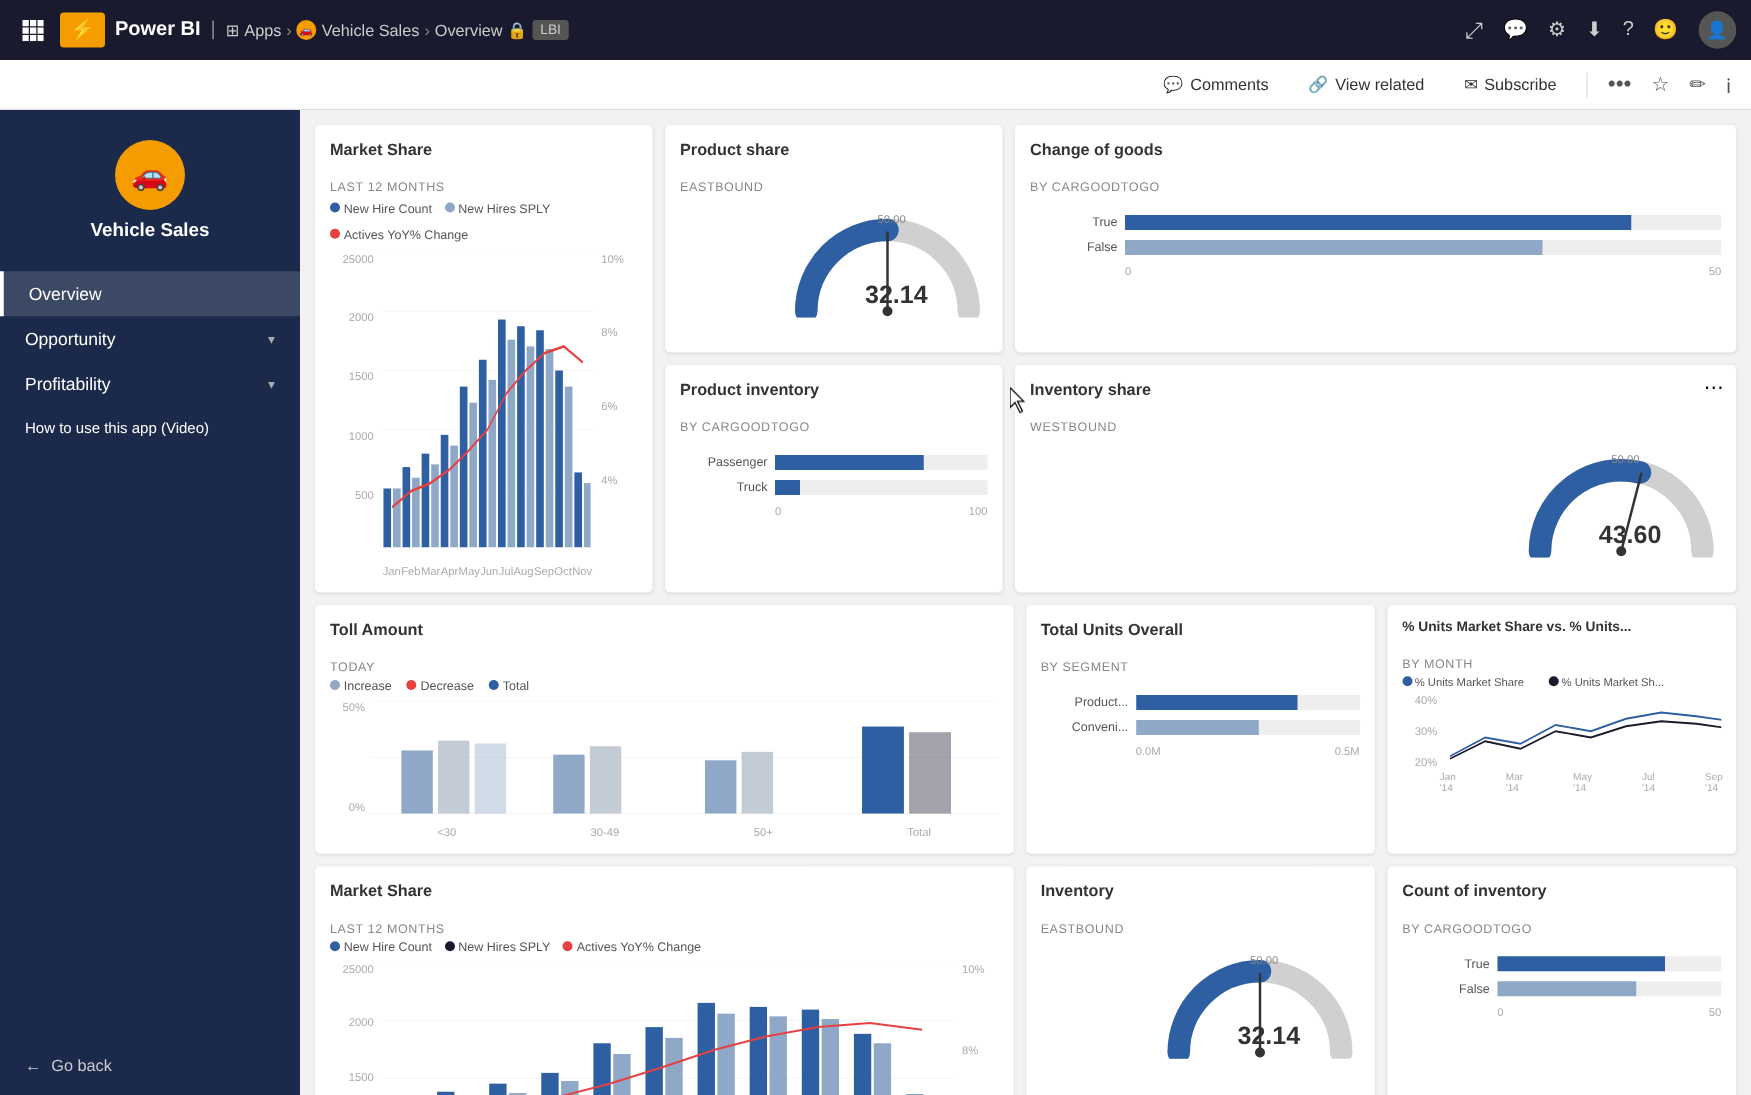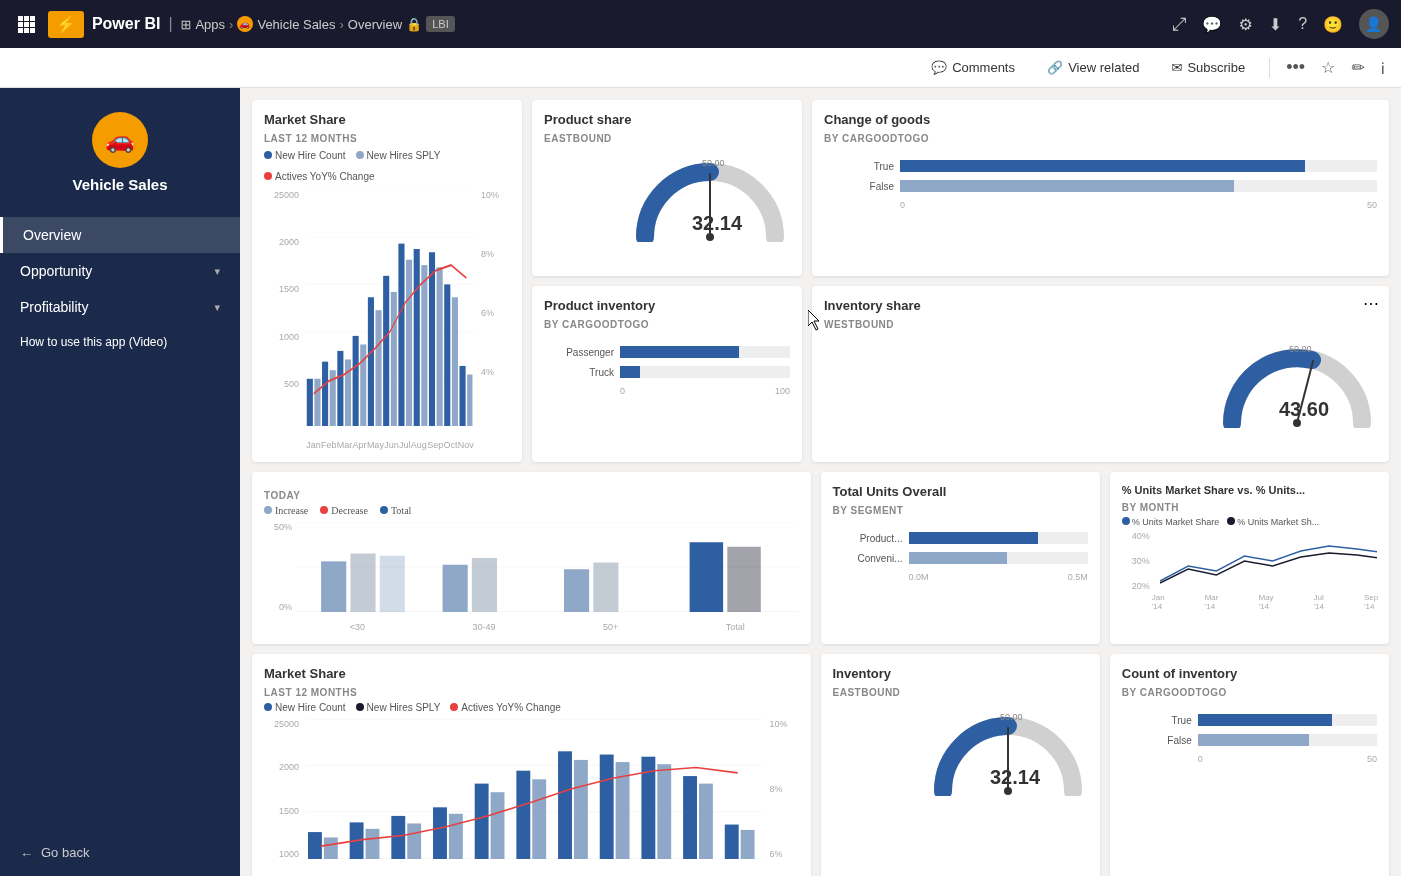--- a/index.html
+++ b/index.html
@@ -92,21 +92,21 @@
 
     
     .card {
       background: white;
       border-radius: 4px;
       padding: 12px;
       position: relative;
       box-shadow: 0 1px 3px rgba(0,0,0,0.1);
     }
     .card-title { font-size: 13px; font-weight: 700; color: #333; }
-    .card-subtitle { font-size: 10px; color: #888; text-transform: uppercase; letter-spacing: 0.5px; margin-top: 6px; font-weight: bold; }
+    .card-subtitle { font-size: 10px; color: #888; text-transform: uppercase; letter-spacing: 0.5px; margin-top: 18px; }
 
     
     .gauge-container { display: flex; align-items: center; justify-content: flex-end; padding: 8px 0; }
     .gauge-wrapper { position: relative; width: 160px; height: 90px; overflow: hidden; }
     .hbar-row { display: flex; align-items: center; gap: 6px; margin-bottom: 8px; }
     .hbar-label { width: 70px; text-align: right; color: #555; font-size: 10px; }
     .hbar-track { flex: 1; height: 12px; background: #eee; border-radius: 1px; }
     .hbar-fill { height: 100%; background: #2e5fa3; }
     .hbar-fill-light { height: 100%; background: #8fa8c8; }
   </style>
@@ -382,22 +382,23 @@
           </svg>
         </div>
       </div>
     </div>
 
   </div>
 
   <div style="display:grid;grid-template-columns:2fr 1fr 1fr;gap:10px;margin-top:10px;">
 
     <div class="card">
+      <div class="card-title">Toll Amount</div>
       <div class="card-subtitle">TODAY</div>
-      <div style="display:flex;gap:12px;font-size:10px;color:#555;margin-top:4px;font-family:Liberation Serif, serif;">
+      <div style="display:flex;gap:12px;font-size:10px;color:#555;margin-top:4px;">
         <span><span style="display:inline-block;width:8px;height:8px;border-radius:50%;background:#8fa8c8;margin-right:3px;"></span><span>Increase</span></span>
         <span><span style="display:inline-block;width:8px;height:8px;border-radius:50%;background:#e84040;margin-right:3px;"></span><span>Decrease</span></span>
         <span><span style="display:inline-block;width:8px;height:8px;border-radius:50%;background:#2e5fa3;margin-right:3px;"></span><span>Total</span></span>
       </div>
       <div style="position:relative;height:110px;margin-top:6px;">
         <div style="position:absolute;left:0;top:0;bottom:20px;width:28px;display:flex;flex-direction:column;justify-content:space-between;font-size:9px;color:#aaa;text-align:right;">
           <span>50%</span>
             <span>0%</span>
         </div>
         <div style="position:absolute;left:32px;right:0;top:0;bottom:20px;">
@@ -448,21 +449,21 @@
         <div style="display:flex;justify-content:space-between;font-size:9px;color:#aaa;margin-left:76px;margin-top:2px;">
           <span>0.0M</span>
           <span>0.5M</span>
         </div>
       </div>
     </div>
 
     <div class="card">
       <div class="card-title" style="font-size:11px;">% Units Market Share vs. % Units...</div>
       <div class="card-subtitle">BY MONTH</div>
-      <div style="display:flex;gap:8px;font-size:9px;color:#555;margin-top:4px;flex-wrap:wrap;">
+      <div style="display:flex;gap:20px;font-size:9px;color:#555;margin-top:4px;flex-wrap:wrap;">
         <span><span style="display:inline-block;width:8px;height:8px;border-radius:50%;background:#2e5fa3;margin-right:2px;"></span><span>% Units Market Share</span></span>
         <span><span style="display:inline-block;width:8px;height:8px;border-radius:50%;background:#1a1a2e;margin-right:2px;"></span><span>% Units Market Sh...</span></span>
       </div>
       <div style="position:relative;height:80px;margin-top:4px;">
         <div style="position:absolute;left:0;top:0;bottom:20px;width:28px;font-size:9px;color:#aaa;display:flex;flex-direction:column;justify-content:space-between;text-align:right;">
           <span>40%</span>
             <span>30%</span>
             <span>20%</span>
         </div>
         <div style="position:absolute;left:30px;right:0;top:0;bottom:20px;">

